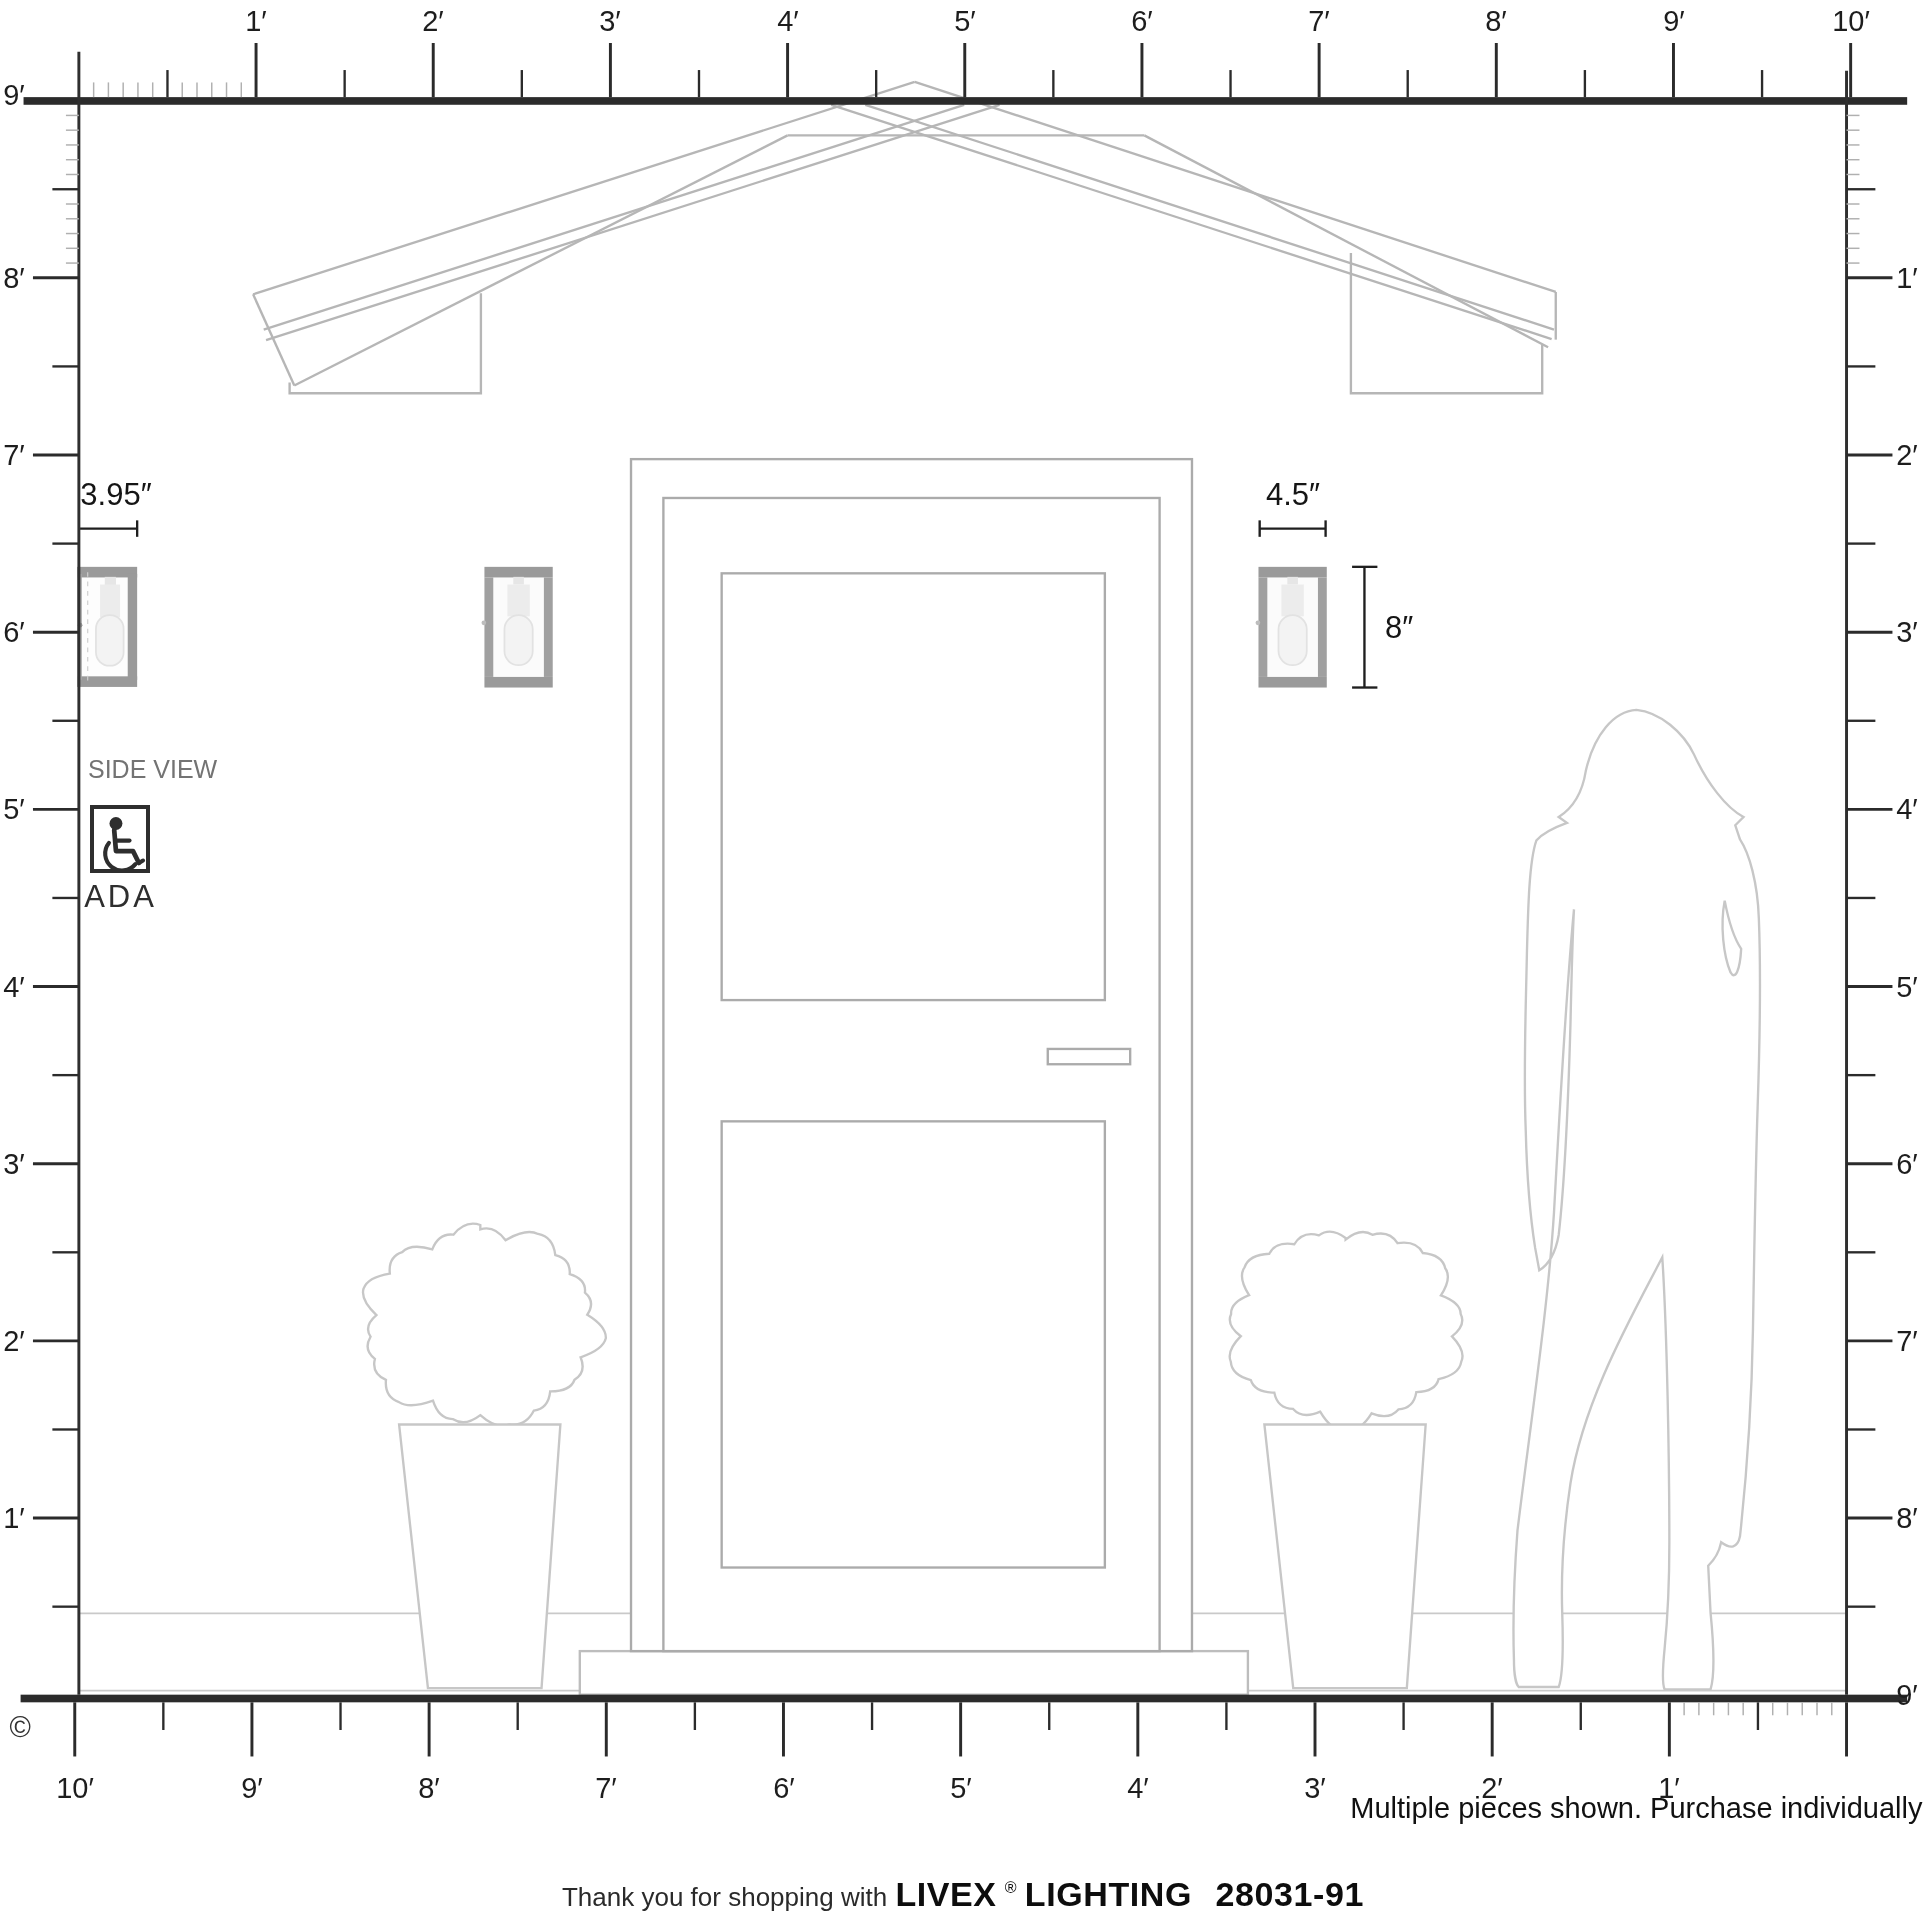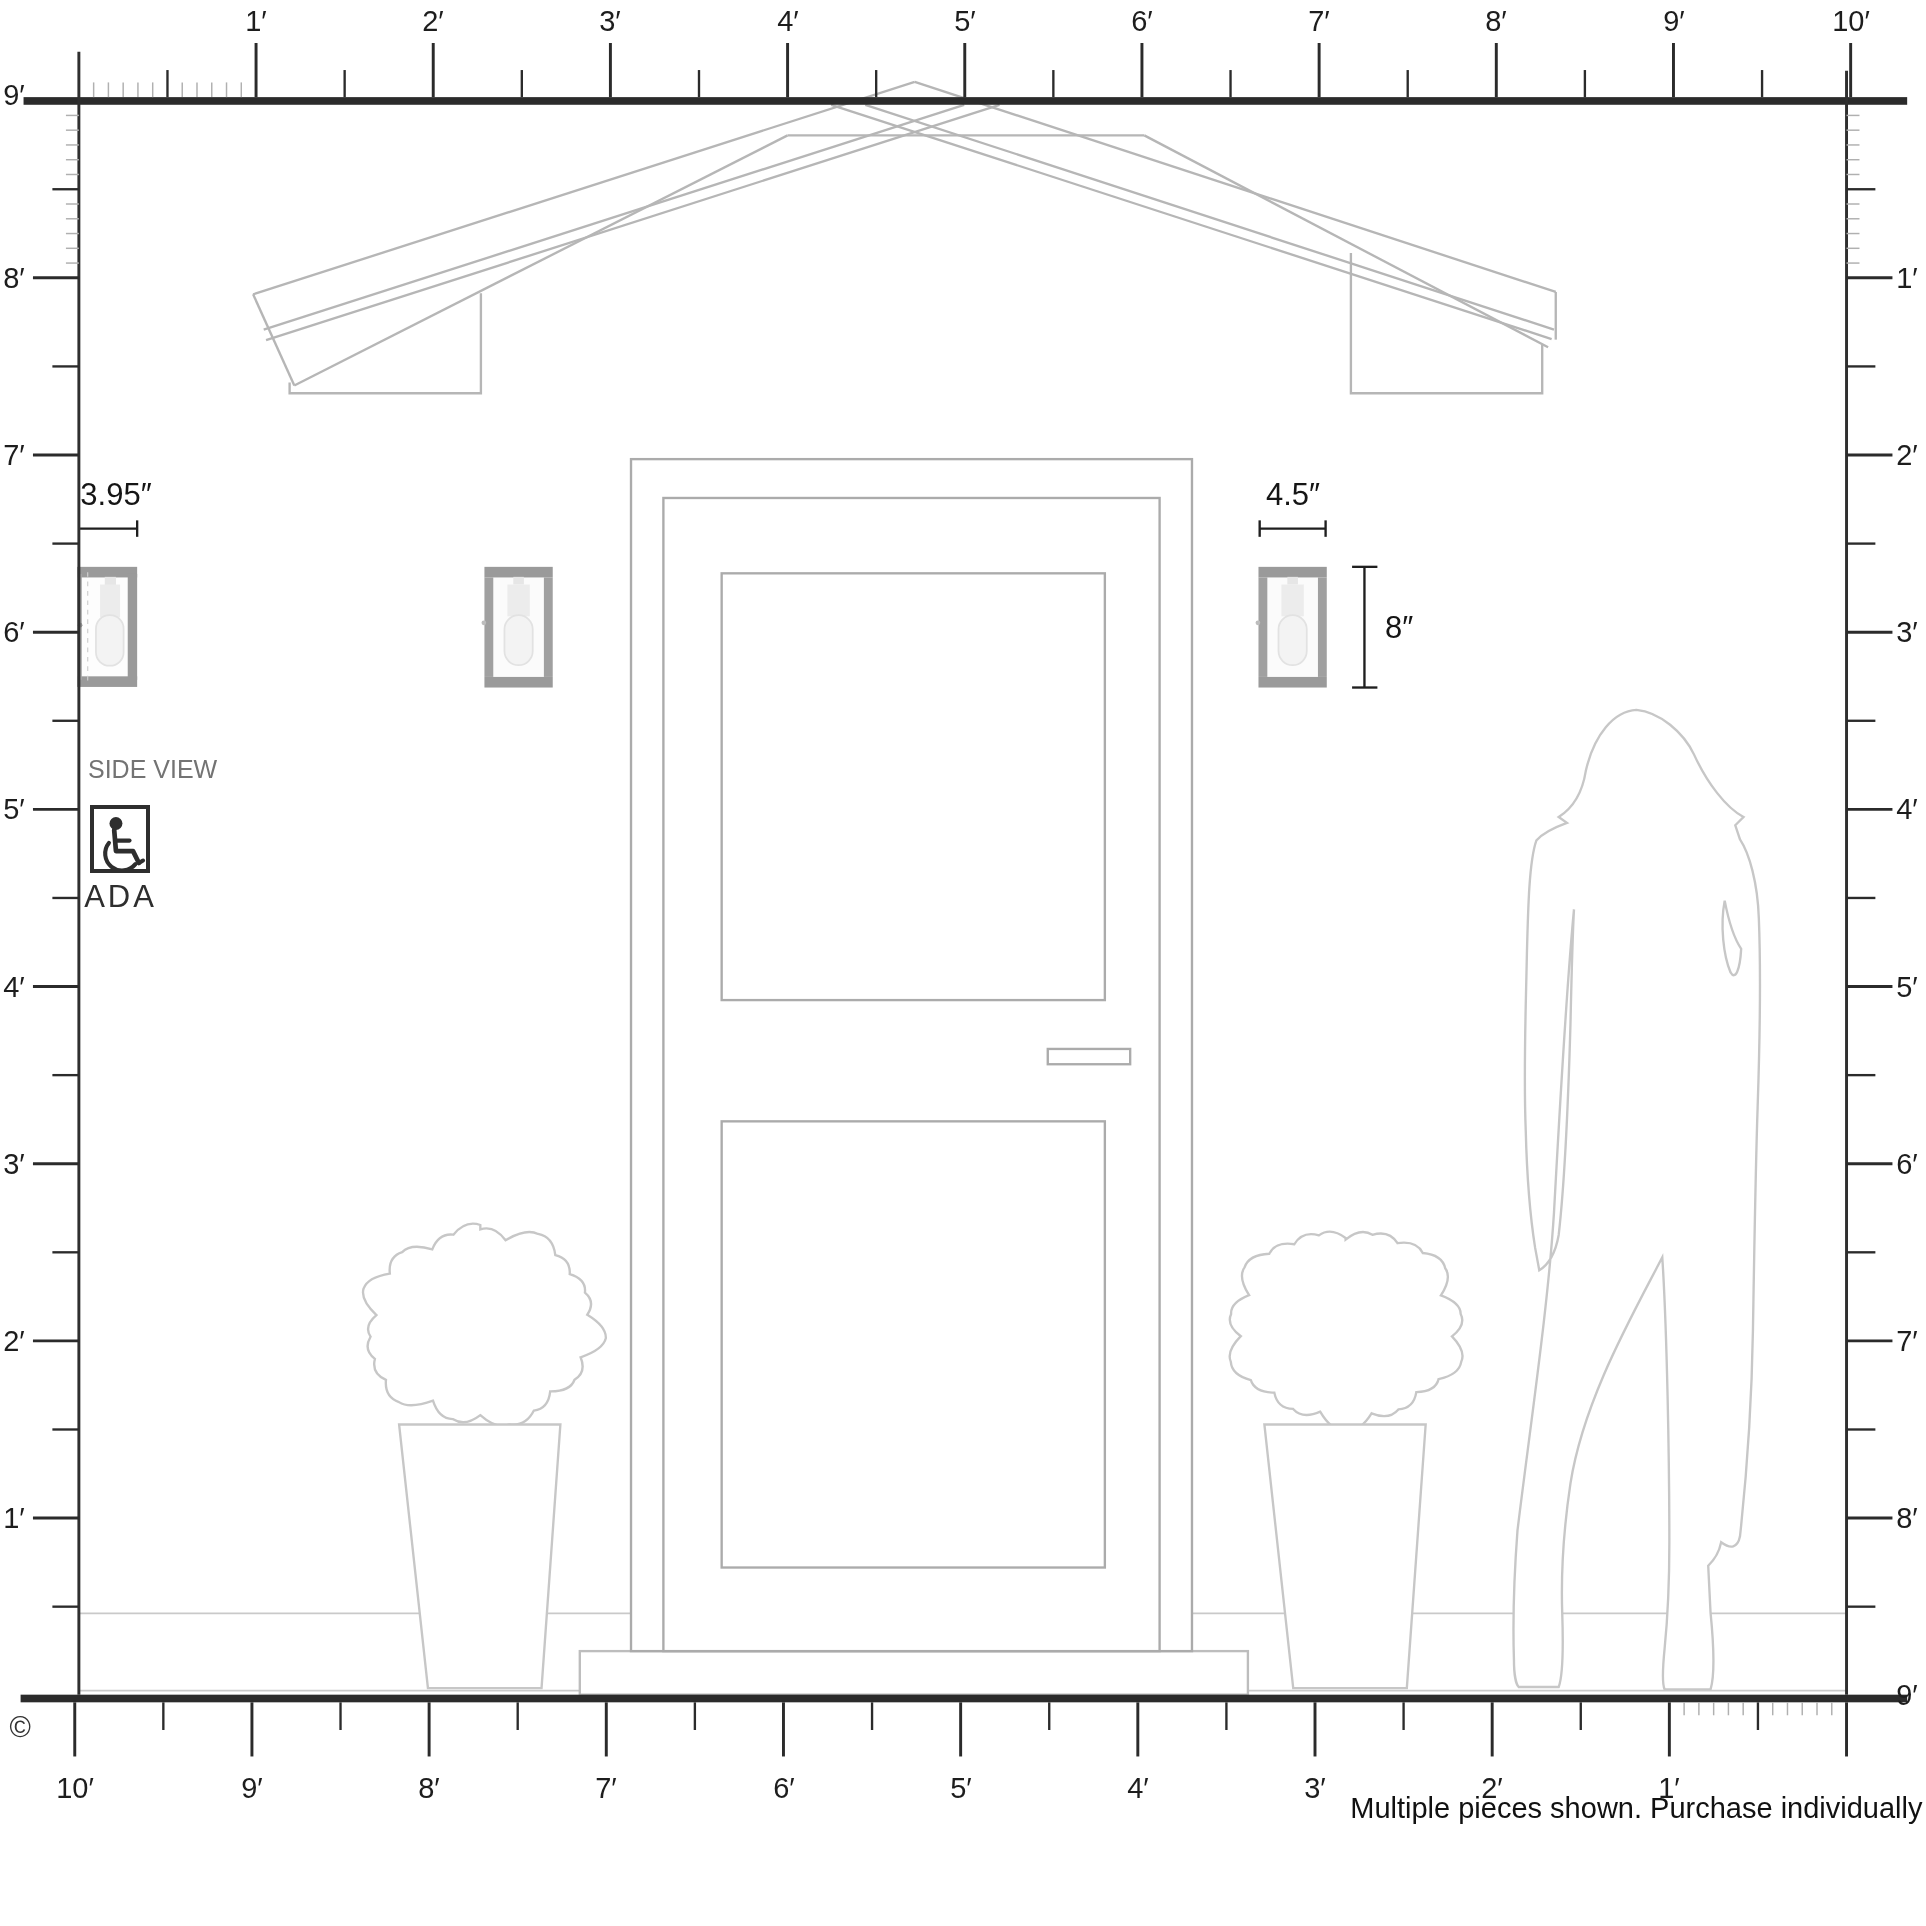--- a/index.html
+++ b/index.html
@@ -337,15 +337,22 @@
 <div class="dim-text" style="left:1293px;top:477px;text-align:right;">4.5″</div>
 <div class="dim-text left-align" style="left:1385px;top:610px;">8″</div>
 
 <div class="sideview">SIDE VIEW</div>
 <div class="ada-box"></div>
 <div class="ada-label">ADA</div>
 
 <div class="copyright">©</div>
 <div class="note">Multiple pieces shown. Purchase individually</div>
 
-
+<div class="footer">
+  <span class="prefix">Thank you for shopping with</span>
+  <span class="brand">LIVEX</span>
+  <span class="reg">®</span>
+  <span class="brand">LIGHTING</span>
+  <span class="sku">28031-91</span>
 </div>
 
+</div>
+
 
 </body></html>

